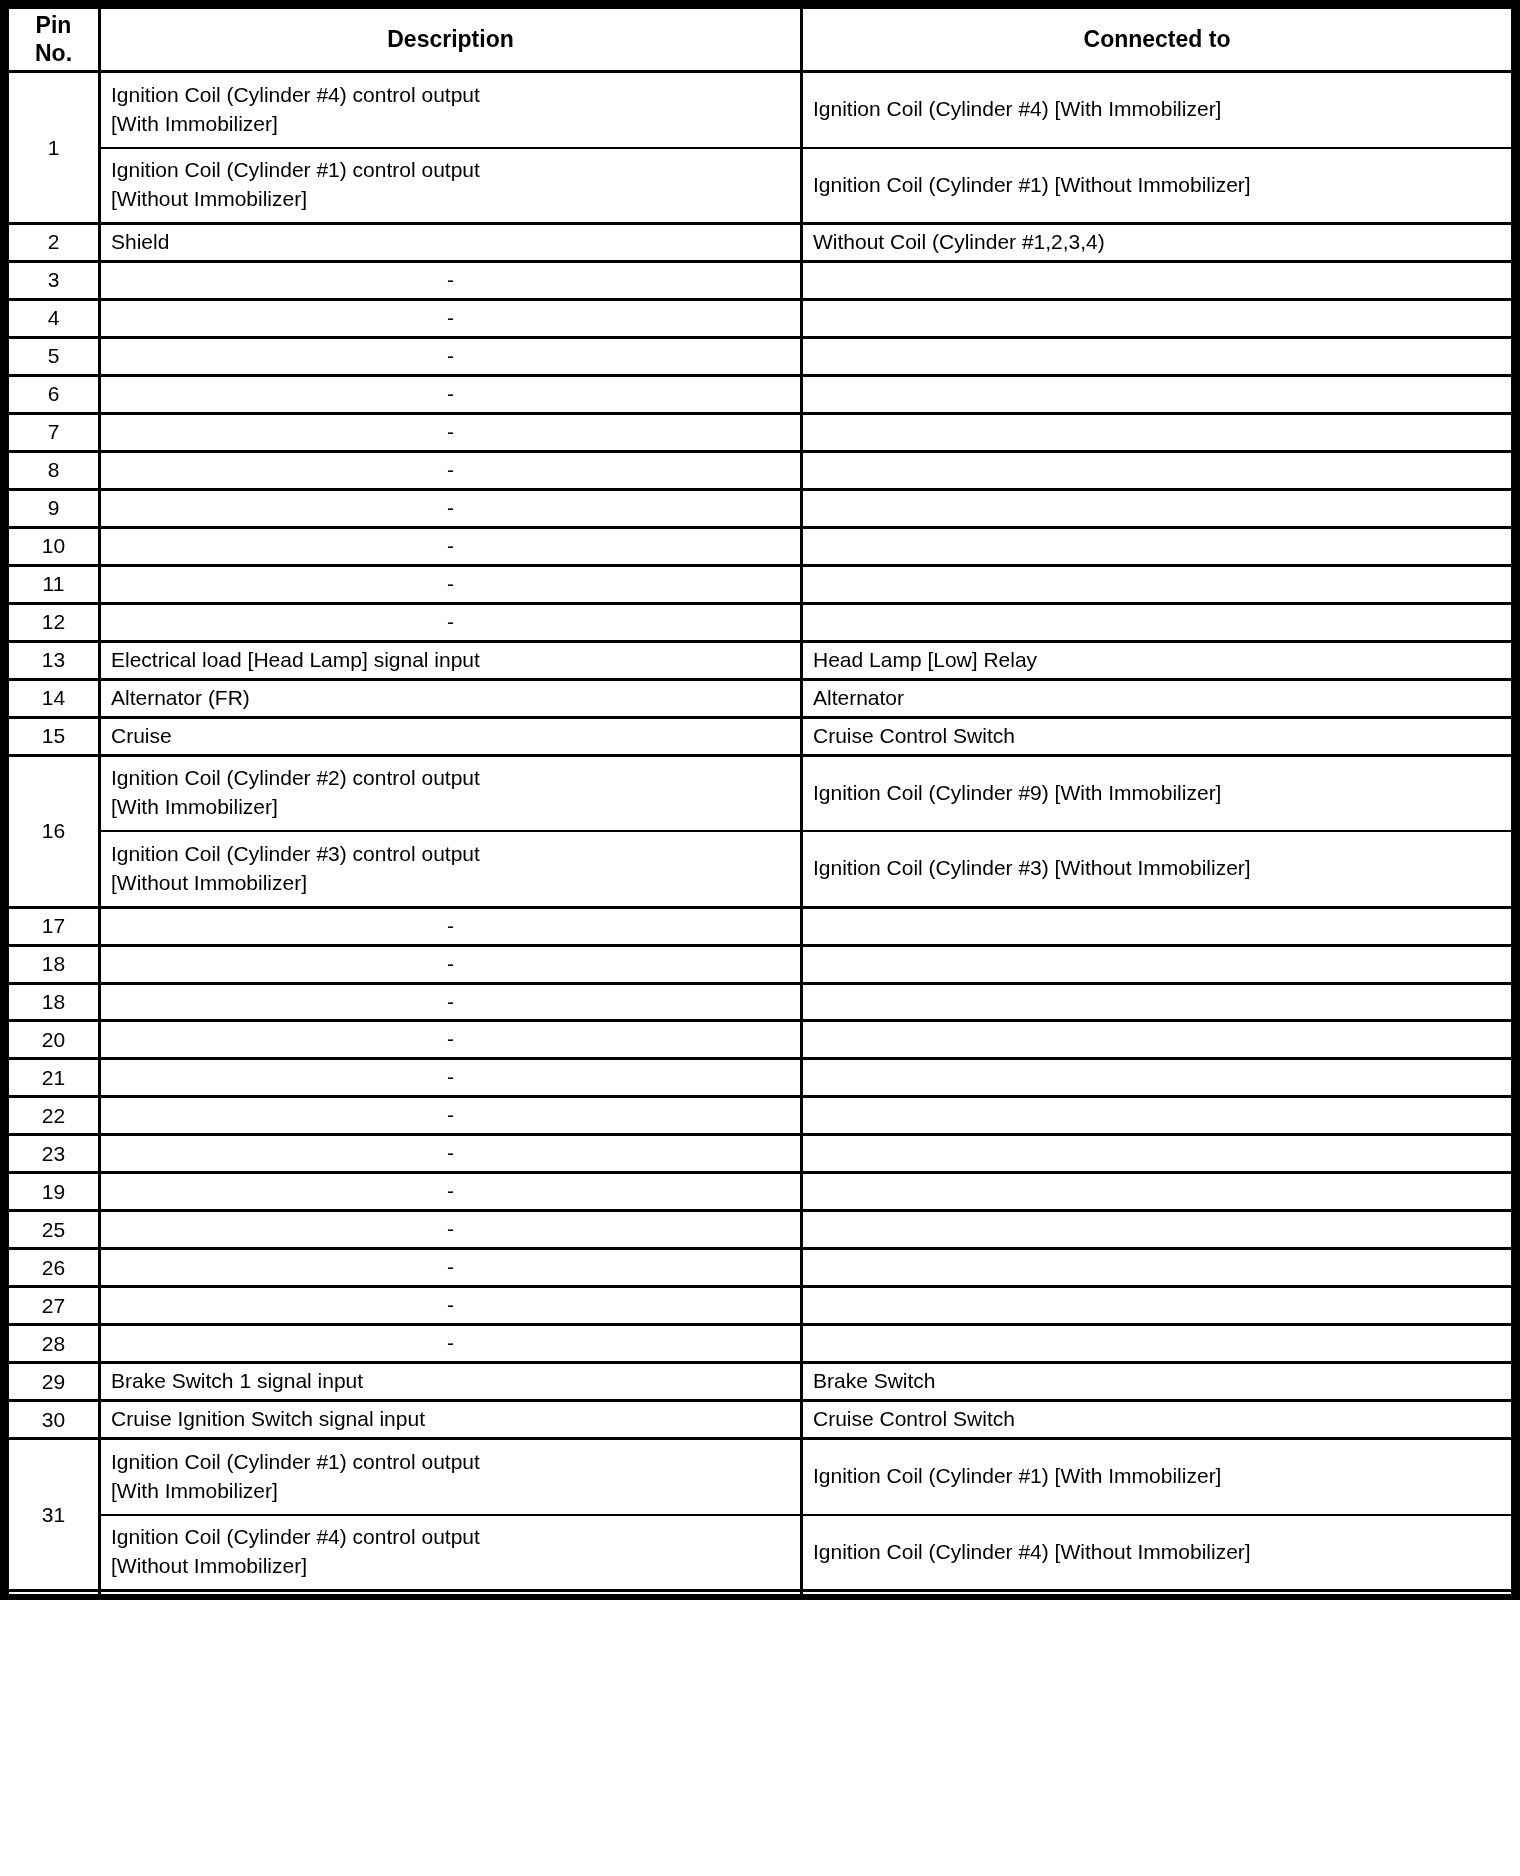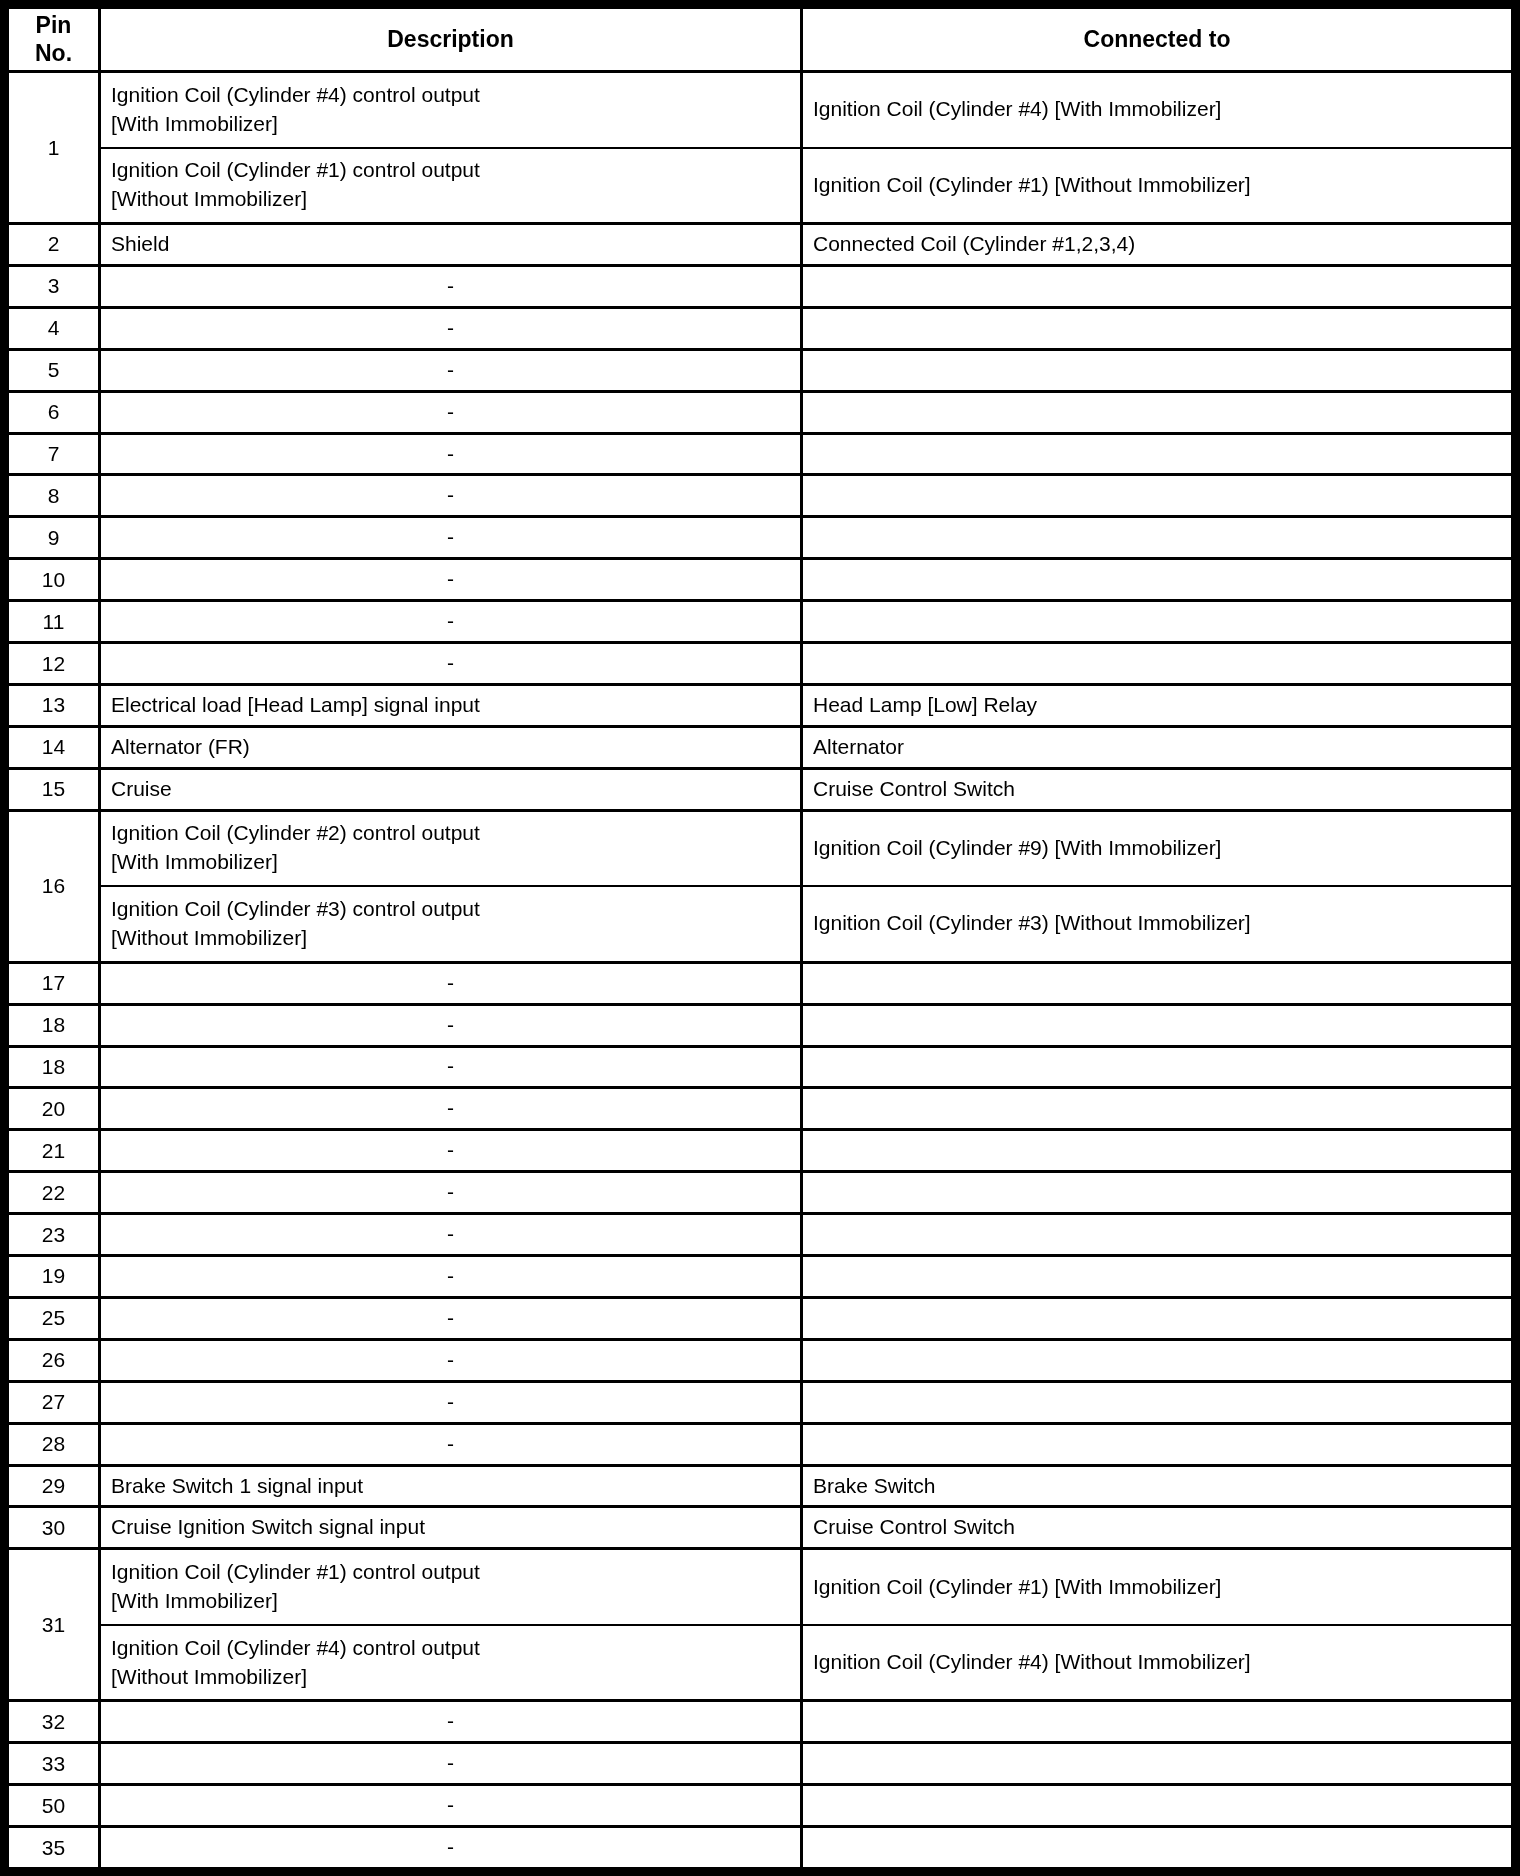--- a/index.html
+++ b/index.html
@@ -3,21 +3,21 @@
 <meta charset="utf-8">
 <style>
   html, body {
     margin: 0;
     padding: 0;
     background: #ffffff;
   }
   .page {
     position: relative;
     width: 1520px;
-    height: 1876px;
+    height: 1600px;
     background: #ffffff;
     font-family: "Liberation Sans", "DejaVu Sans", sans-serif;
     color: #000000;
   }
   .table-wrap {
     position: absolute;
     top: 0; left: 0; right: 0; bottom: 0;
     border: 6px solid #000000;
     box-sizing: border-box;
   }
@@ -99,21 +99,21 @@
             <td class="conn-cell splitcell">Ignition Coil (Cylinder #4) [With Immobilizer]</td>
           </tr>
           <tr class="sub-row sub-bot">
             <td class="desc-cell splitcell">Ignition Coil (Cylinder #1) control output
 [Without Immobilizer]</td>
             <td class="conn-cell splitcell">Ignition Coil (Cylinder #1) [Without Immobilizer]</td>
           </tr>
           <tr class="std-row">
             <td class="pin-cell">2</td>
             <td class="desc-cell">Shield</td>
-            <td class="conn-cell">Connected Coil (Cylinder #1,2,3,4)</td>
+            <td class="conn-cell">Without Coil (Cylinder #1,2,3,4)</td>
           </tr>
           <tr class="std-row">
             <td class="pin-cell">3</td>
             <td class="desc-cell dash">-</td>
             <td class="conn-cell"></td>
           </tr>
           <tr class="std-row">
             <td class="pin-cell">4</td>
             <td class="desc-cell dash">-</td>
             <td class="conn-cell"></td>

